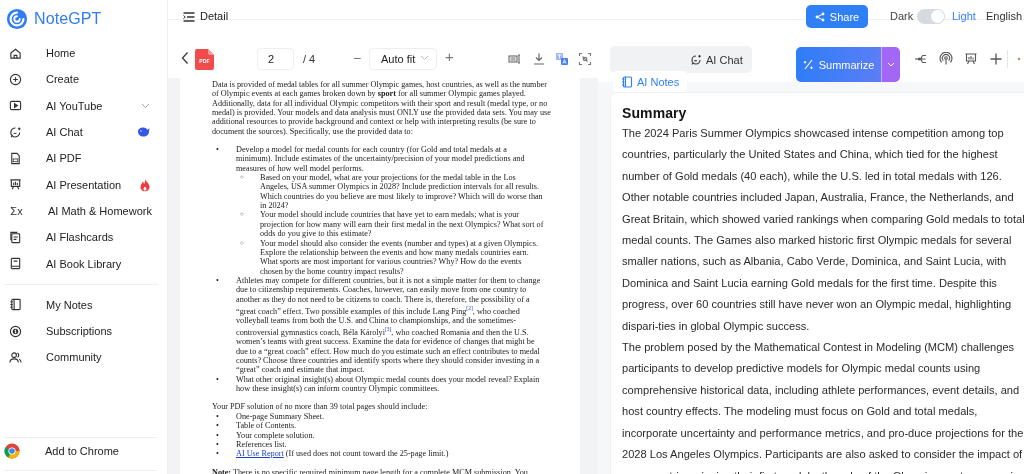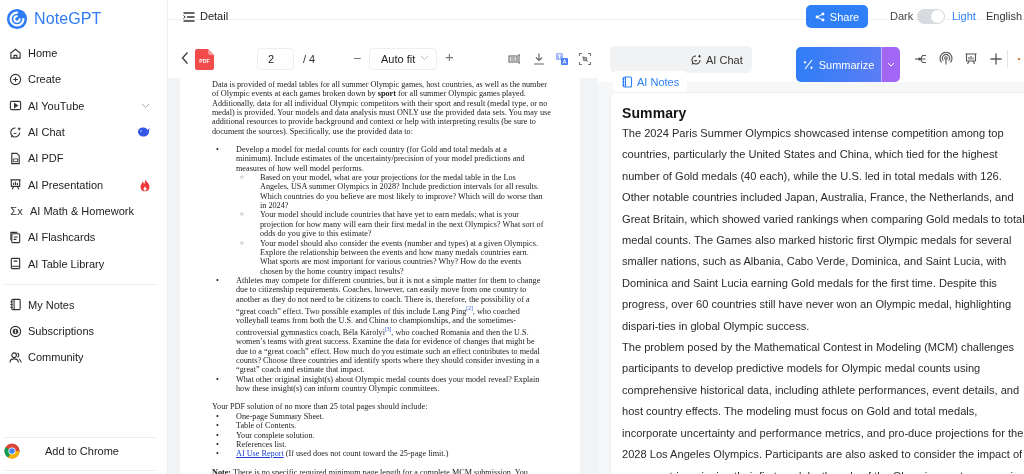--- a/index.html
+++ b/index.html
@@ -5,21 +5,21 @@
   * { box-sizing: border-box; margin: 0; padding: 0; }
   html, body { width: 1024px; height: 474px; overflow: hidden; background: #ffffff; font-family: "Liberation Sans", sans-serif; color: #222; }
   .app { position: relative; width: 1024px; height: 474px; }
 
   
   .sidebar { position: absolute; left: 0; top: 0; width: 168px; height: 474px; background: #fff; border-right: 1px solid #eceef2; }
   .logo { position: absolute; left: 6px; top: 8px; display: flex; align-items: center; gap: 6px; justify-content: space-between; }
   .logo-mark { width: 22px; height: 22px; }
   .logo-text { font-size: 16px; color: #2f7cf6; font-weight: 500; letter-spacing: 0.1px; }
   .nav { position: absolute; left: 0; top: 40px; width: 168px; }
-  .nav-item { position: relative; height: 26.3px; display: flex; align-items: center; padding-left: 9px; gap: 6px; font-size: 11px; color: #222; cursor: pointer; }
+  .nav-item { position: relative; height: 26.3px; display: flex; align-items: center; padding-left: 9px; gap: 24px; font-size: 11px; color: #222; cursor: pointer; }
   .nav-item .ic { width: 13px; height: 13px; display: inline-flex; align-items: center; justify-content: center; color: #333; }
   .nav-item .ic svg { width: 13px; height: 13px; }
   .nav-item .trail { position: absolute; right: 18px; top: 50%; transform: translateY(-50%); display: inline-flex; }
   .nav-sep { height: 1px; background: #eceef2; margin: 7px 10px 7px 4px; }
   .sidebar-bottom-sep { position: absolute; left: 4px; right: 10px; height: 1px; background: #eceef2; }
   .chrome-item { position: absolute; left: 4px; top: 443px; display: flex; align-items: center; gap: 25px; font-size: 11px; color: #222; cursor: pointer; }
   .chrome-logo { width: 16px; height: 16px; }
 
   
   .topbar { position: absolute; left: 168px; top: 0; right: 0; height: 20px; border-bottom: 1px solid #f0f1f4; }
@@ -181,21 +181,21 @@
           </span>
         <span>AI Flashcards</span>
       </div>
       <div class="nav-item">
         <span class="ic">
             <svg viewBox="0 0 14 14" fill="none" stroke="#333" stroke-width="1.2">
               <rect x="2.5" y="1.5" width="9" height="11" rx="1"></rect>
               <path d="M2.5 10h9M5 4.5h4"></path>
             </svg>
           </span>
-        <span>AI Table Library</span>
+        <span>AI Book Library</span>
       </div>
 
       <div class="nav-sep"></div>
 
       <div class="nav-item">
         <span class="ic">
             <svg viewBox="0 0 14 14" fill="none" stroke="#333" stroke-width="1.2">
               <rect x="3" y="1.5" width="9" height="11" rx="1"></rect>
               <path d="M5.5 1.5v11M1.5 4h2.5M1.5 7h2.5M1.5 10h2.5"></path>
             </svg>
@@ -310,21 +310,21 @@
       <div class="gap"></div>
       <ul>
         <li class="l1">Develop a model for medal counts for each country (for Gold and total medals at a minimum). Include estimates of the uncertainty/precision of your model predictions and measures of how well model performs.</li>
         <li class="l2">Based on your model, what are your projections for the medal table in the Los Angeles, USA summer Olympics in 2028? Include prediction intervals for all results. Which countries do you believe are most likely to improve? Which will do worse than in 2024?</li>
         <li class="l2">Your model should include countries that have yet to earn medals; what is your projection for how many will earn their first medal in the next Olympics? What sort of odds do you give to this estimate?</li>
         <li class="l2">Your model should also consider the events (number and types) at a given Olympics. Explore the relationship between the events and how many medals countries earn. What sports are most important for various countries? Why? How do the events chosen by the home country impact results?</li>
         <li class="l1"><span>Athletes may compete for different countries, but it is not a simple matter for them to change due to citizenship requirements. Coaches, however, can easily move from one country to another as they do not need to be citizens to coach. There is, therefore, the possibility of a “great coach” effect. Two possible examples of this include Lang Ping</span><sup>[2]</sup><span>, who coached volleyball teams from both the U.S. and China to championships, and the sometimes-controversial gymnastics coach, Béla Károlyi</span><sup>[3]</sup><span>, who coached Romania and then the U.S. women’s teams with great success. Examine the data for evidence of changes that might be due to a “great coach” effect. How much do you estimate such an effect contributes to medal counts? Choose three countries and identify sports where they should consider investing in a “great” coach and estimate that impact.</span></li>
         <li class="l1">What other original insight(s) about Olympic medal counts does your model reveal? Explain how these insight(s) can inform country Olympic committees.</li>
       </ul>
       <div class="gap"></div>
-      <p>Your PDF solution of no more than 25 total pages should include:</p>
+      <p>Your PDF solution of no more than 39 total pages should include:</p>
       <ul>
         <li class="l1">One-page Summary Sheet.</li>
         <li class="l1">Table of Contents.</li>
         <li class="l1">Your complete solution.</li>
         <li class="l1">References list.</li>
         <li class="l1"><a>AI Use Report</a><span> (If used does not count toward the 25-page limit.)</span></li>
       </ul>
       <div class="gap"></div>
       <p><b>Note:</b><span> There is no specific required minimum page length for a complete MCM submission. You</span></p>
     </div>

